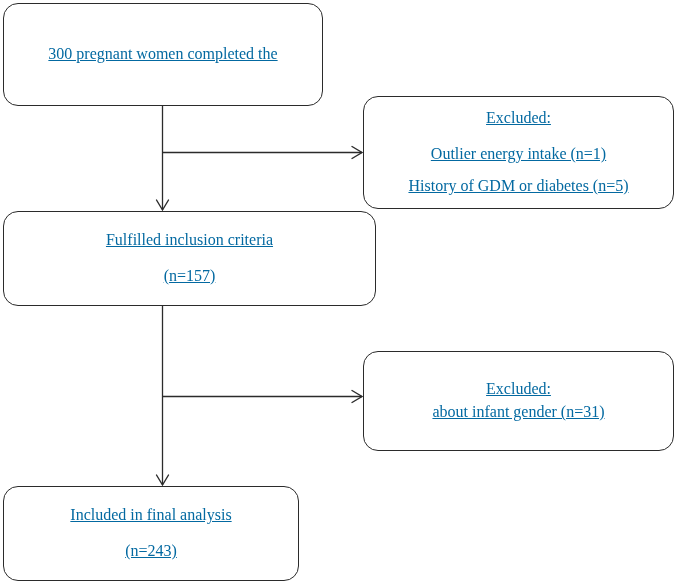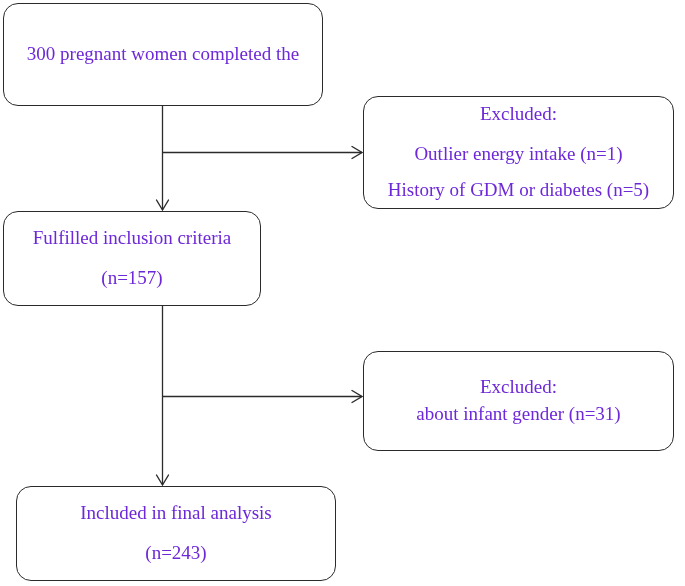--- a/index.html
+++ b/index.html
@@ -27,34 +27,35 @@
     background: #ffffff;
     display: flex;
     flex-direction: column;
     align-items: center;
     justify-content: center;
     text-align: center;
     padding: 4px 10px;
   }
   .node-line {
     display: block;
-    font-size: 19px;
+    font-size: 16px;
     line-height: 1.42;
     white-space: nowrap;
-    color: #6d28d9;
+    color: #0369a1;
+    text-decoration: underline;
   }
   .node-line.gap-top { margin-top: 13px; }
   .node-line.gap-small { margin-top: 9px; }
 
   
   #box-baseline      { left: 3px;   top: 3px;   width: 320px; height: 103px; }
   #box-excluded-1    { left: 363px; top: 96px;  width: 311px; height: 113px; }
-  #box-inclusion     { left: 3px;   top: 211px; width: 258px; height: 95px;  }
+  #box-inclusion     { left: 3px;   top: 211px; width: 373px; height: 95px;  }
   #box-excluded-2    { left: 363px; top: 351px; width: 311px; height: 100px; }
-  #box-final         { left: 3px;   top: 486px; width: 320px; height: 95px; margin-left: 13px;  }
+  #box-final         { left: 3px;   top: 486px; width: 296px; height: 95px;  }
 
   .connector-svg {
     position: absolute;
     left: 0;
     top: 0;
     width: 685px;
     height: 586px;
     pointer-events: none;
   }
   .conn-line {

